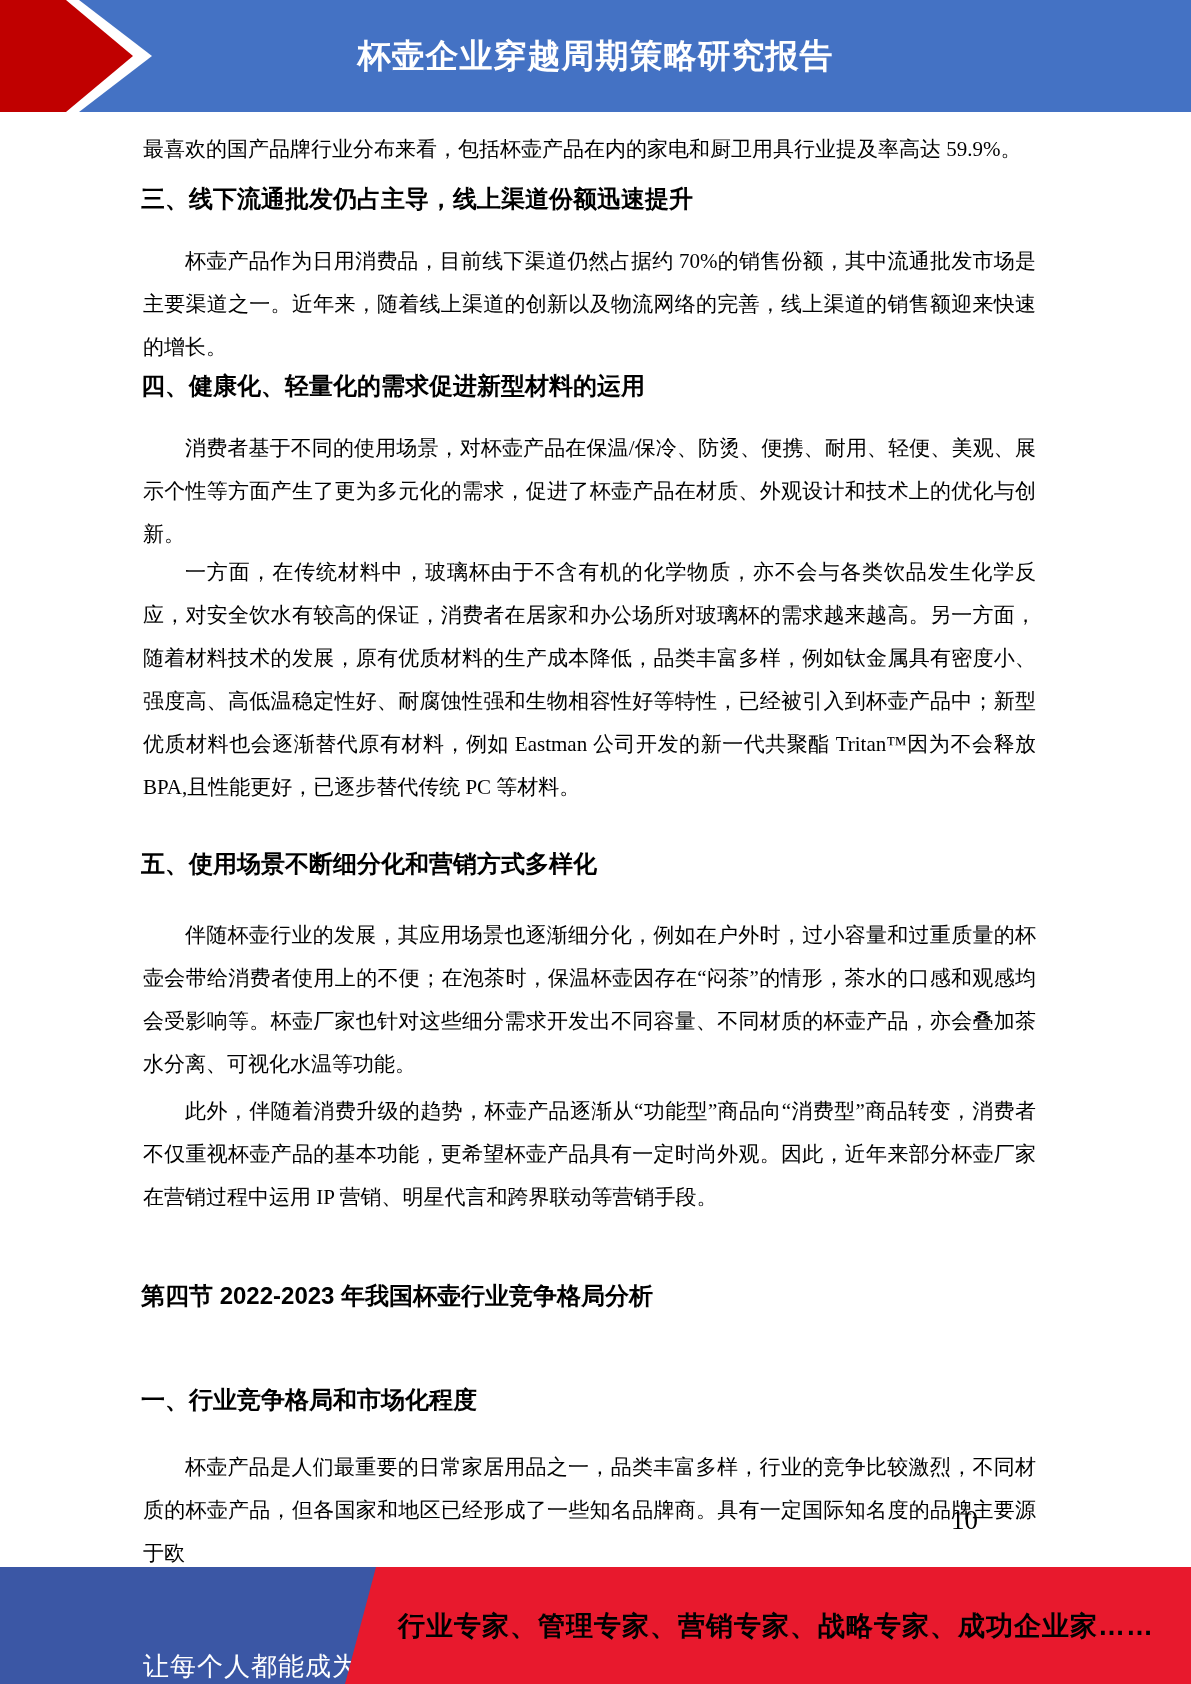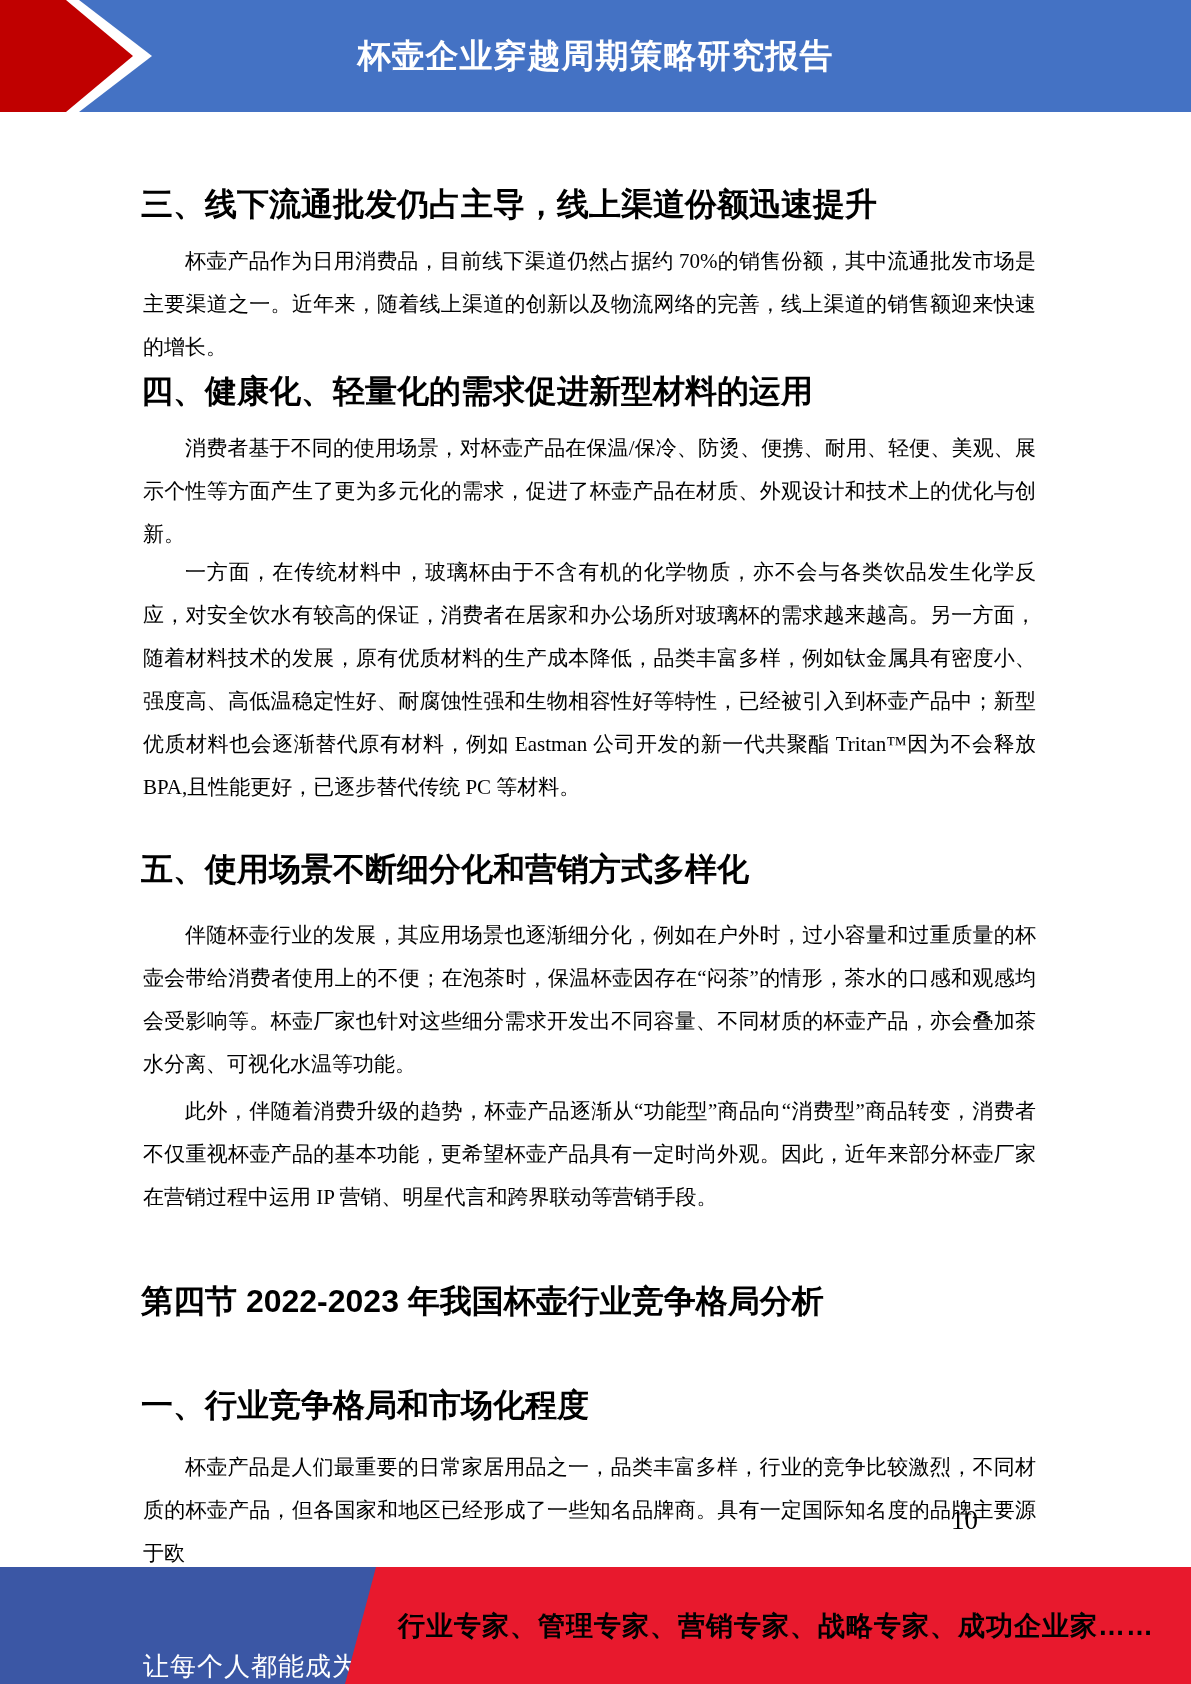--- a/index.html
+++ b/index.html
@@ -40,21 +40,21 @@
   
   .body-text{
     position:absolute;left:143px;width:893px;
     font-size:21px;line-height:43px;
     text-align:justify;text-justify:inter-ideograph;
   }
   .indent{text-indent:42px;}
   .h{
     position:absolute;left:141px;
     font-family:"Liberation Sans","DejaVu Sans",sans-serif;
-    font-weight:bold;font-size:32px;white-space:nowrap;
+    font-weight:bold;font-size:24px;white-space:nowrap;
   }
 
   .page-num{
     position:absolute;top:1505px;left:143px;width:835px;
     text-align:right;font-size:27px;
     font-family:"Liberation Serif","DejaVu Serif",serif;
   }
 
   
   .footer{
@@ -85,20 +85,21 @@
 <div class="page">
 
   <div class="header">
     <svg class="chevron" width="160" height="112" viewBox="0 0 160 112" aria-hidden="true">
       <polygon class="chev-white" points="0,-10 66,-10 152,56 66,122 0,122"></polygon>
       <polygon class="chev-red" points="0,-10 54,-10 133,56 54,122 0,122"></polygon>
     </svg>
     <div class="header-title">杯壶企业穿越周期策略研究报告</div>
   </div>
 
+  <p class="body-text" style="top:128px;">最喜欢的国产品牌行业分布来看，包括杯壶产品在内的家电和厨卫用具行业提及率高达 59.9%。</p>
 
   <div class="h" style="top:183px;">三、线下流通批发仍占主导，线上渠道份额迅速提升</div>
 
   <p class="body-text indent" style="top:240px;">杯壶产品作为日用消费品，目前线下渠道仍然占据约 70%的销售份额，其中流通批发市场是主要渠道之一。近年来，随着线上渠道的创新以及物流网络的完善，线上渠道的销售额迎来快速的增长。</p>
 
   <div class="h" style="top:370px;">四、健康化、轻量化的需求促进新型材料的运用</div>
 
   <p class="body-text indent" style="top:427px;">消费者基于不同的使用场景，对杯壶产品在保温/保冷、防烫、便携、耐用、轻便、美观、展示个性等方面产生了更为多元化的需求，促进了杯壶产品在材质、外观设计和技术上的优化与创新。</p>
 
   <p class="body-text indent" style="top:551px;">一方面，在传统材料中，玻璃杯由于不含有机的化学物质，亦不会与各类饮品发生化学反应，对安全饮水有较高的保证，消费者在居家和办公场所对玻璃杯的需求越来越高。另一方面，随着材料技术的发展，原有优质材料的生产成本降低，品类丰富多样，例如钛金属具有密度小、强度高、高低温稳定性好、耐腐蚀性强和生物相容性好等特性，已经被引入到杯壶产品中；新型优质材料也会逐渐替代原有材料，例如 Eastman 公司开发的新一代共聚酯 Tritan™因为不会释放 BPA,且性能更好，已逐步替代传统 PC 等材料。</p>

